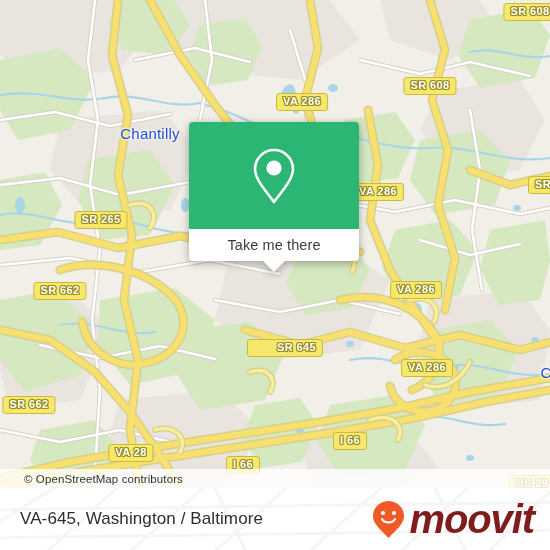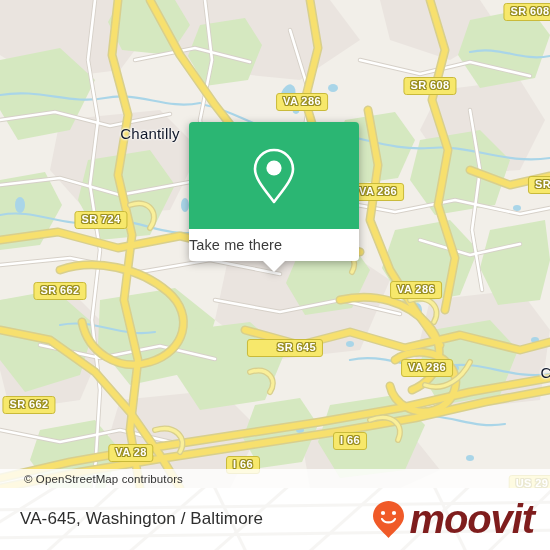--- a/index.html
+++ b/index.html
@@ -46,21 +46,21 @@
     text-shadow:
        1px 0 0 #9a8f22, -1px 0 0 #9a8f22,
        0 1px 0 #9a8f22, 0 -1px 0 #9a8f22,
        1px 1px 0 #9a8f22, -1px -1px 0 #9a8f22,
        1px -1px 0 #9a8f22, -1px 1px 0 #9a8f22;
     transform: translate(-50%, -50%);
   }
 
   .place-label {
     position: absolute;
-    color: #0f172a;
+    color: #1d4ed8;
     font-size: 15px;
     letter-spacing: 0.2px;
     white-space: nowrap;
     transform: translate(-50%, -50%);
     text-shadow: 0 0 3px #fff, 0 0 3px #fff, 0 0 2px #fff;
   }
 
   
   #popup {
     position: absolute;
@@ -76,20 +76,21 @@
     display: flex;
     align-items: center;
     justify-content: center;
   }
   #popup-foot {
     background: #ffffff;
     border-radius: 0 0 4px 4px;
     height: 32px;
     display: flex;
     align-items: center;
+    justify-content: center;
   }
   #popup-foot-label {
     color: #3b3b3b;
     font-size: 14.5px;
     letter-spacing: 0.1px;
   }
   #popup-tail {
     position: absolute;
     left: 50%;
     bottom: -11px;
@@ -348,21 +349,21 @@
 
       </g>
     </svg>
 
     <div class="place-label" style="left:150px; top:133px;">Chantilly</div>
     <div class="place-label" style="left:546px; top:372px;">C</div>
 
     <div class="shield" style="left:530px; top:12px;">SR 608</div>
     <div class="shield" style="left:430px; top:86px;">SR 608</div>
     <div class="shield" style="left:302px; top:102px;">VA 286</div>
-    <div class="shield" style="left:101px; top:220px;">SR 724</div>
+    <div class="shield" style="left:101px; top:220px;">SR 265</div>
     <div class="shield" style="left:378px; top:192px;">VA 286</div>
     <div class="shield" style="left:548px; top:185px;">SR 6</div>
     <div class="shield" style="left:60px;  top:291px;">SR 662</div>
     <div class="shield" style="left:416px; top:290px;">VA 286</div>
     <div class="shield" style="left:285px; top:348px;padding-left:29px;">SR 645</div>
     <div class="shield" style="left:427px; top:368px;">VA 286</div>
     <div class="shield" style="left:29px;  top:405px;">SR 662</div>
     <div class="shield" style="left:350px; top:441px;">I 66</div>
     <div class="shield" style="left:131px; top:453px;">VA 28</div>
     <div class="shield" style="left:243px; top:465px;">I 66</div>

